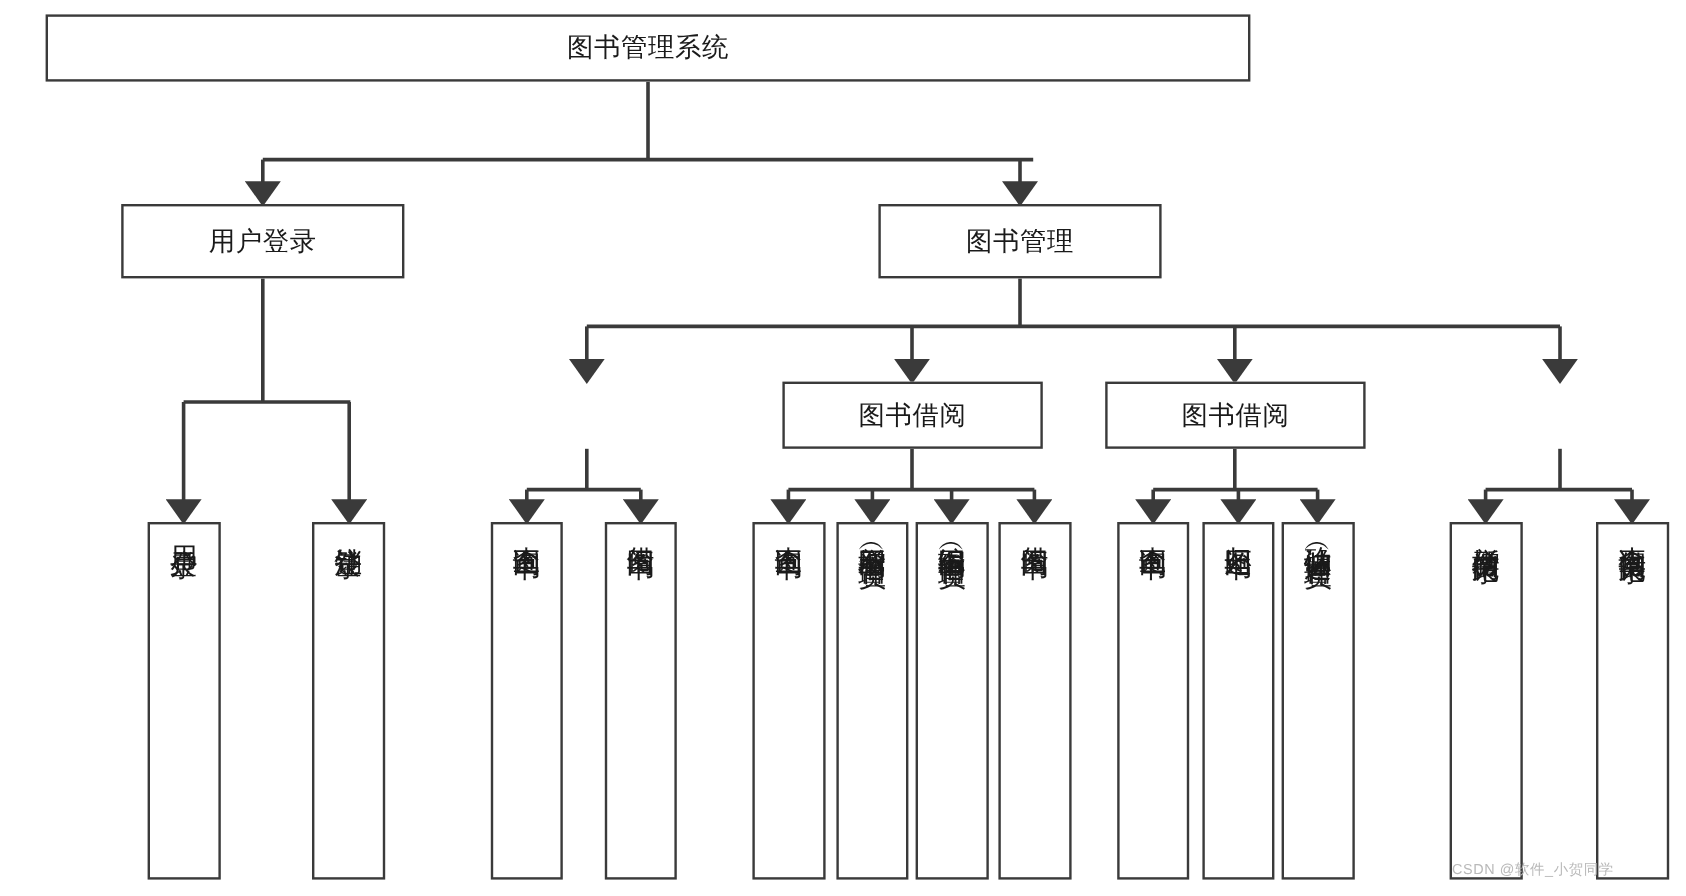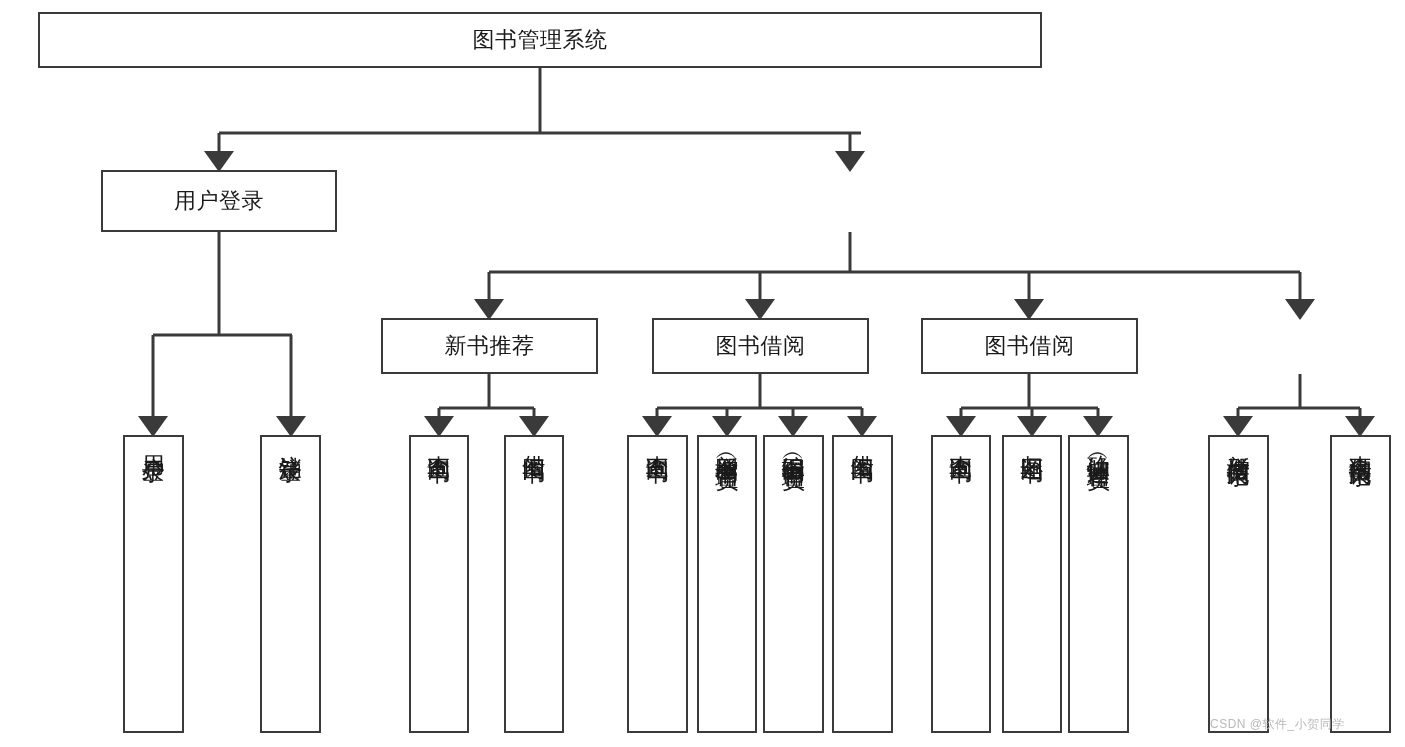--- a/index.html
+++ b/index.html
@@ -124,24 +124,24 @@
     </g>
   </svg>
 
   <div class="node horiz root" style="left:18px; top:12px; width:1004px; height:56px;">
     <span class="label">图书管理系统</span>
   </div>
 
   <div class="node horiz" style="left:81px; top:170px; width:236px; height:62px;">
     <span class="label">用户登录</span>
   </div>
+  <div class="node horiz" style="left:712px; top:170px; width:236px; height:62px;">
+    <span class="label">图书管理</span>
+  </div>
 
-  <div class="node horiz" style="left:361px; top:318px; width:217px; height:56px;">
-    <span class="label">新书推荐</span>
-  </div>
   <div class="node horiz" style="left:632px; top:318px; width:217px; height:56px;">
     <span class="label">图书借阅</span>
   </div>
   <div class="node horiz" style="left:901px; top:318px; width:217px; height:56px;">
     <span class="label">图书借阅</span>
   </div>
 
   <div class="node vert" style="left:103px; top:435px; width:61px; height:298px;">
     <span class="label">用户登录</span>
   </div>

